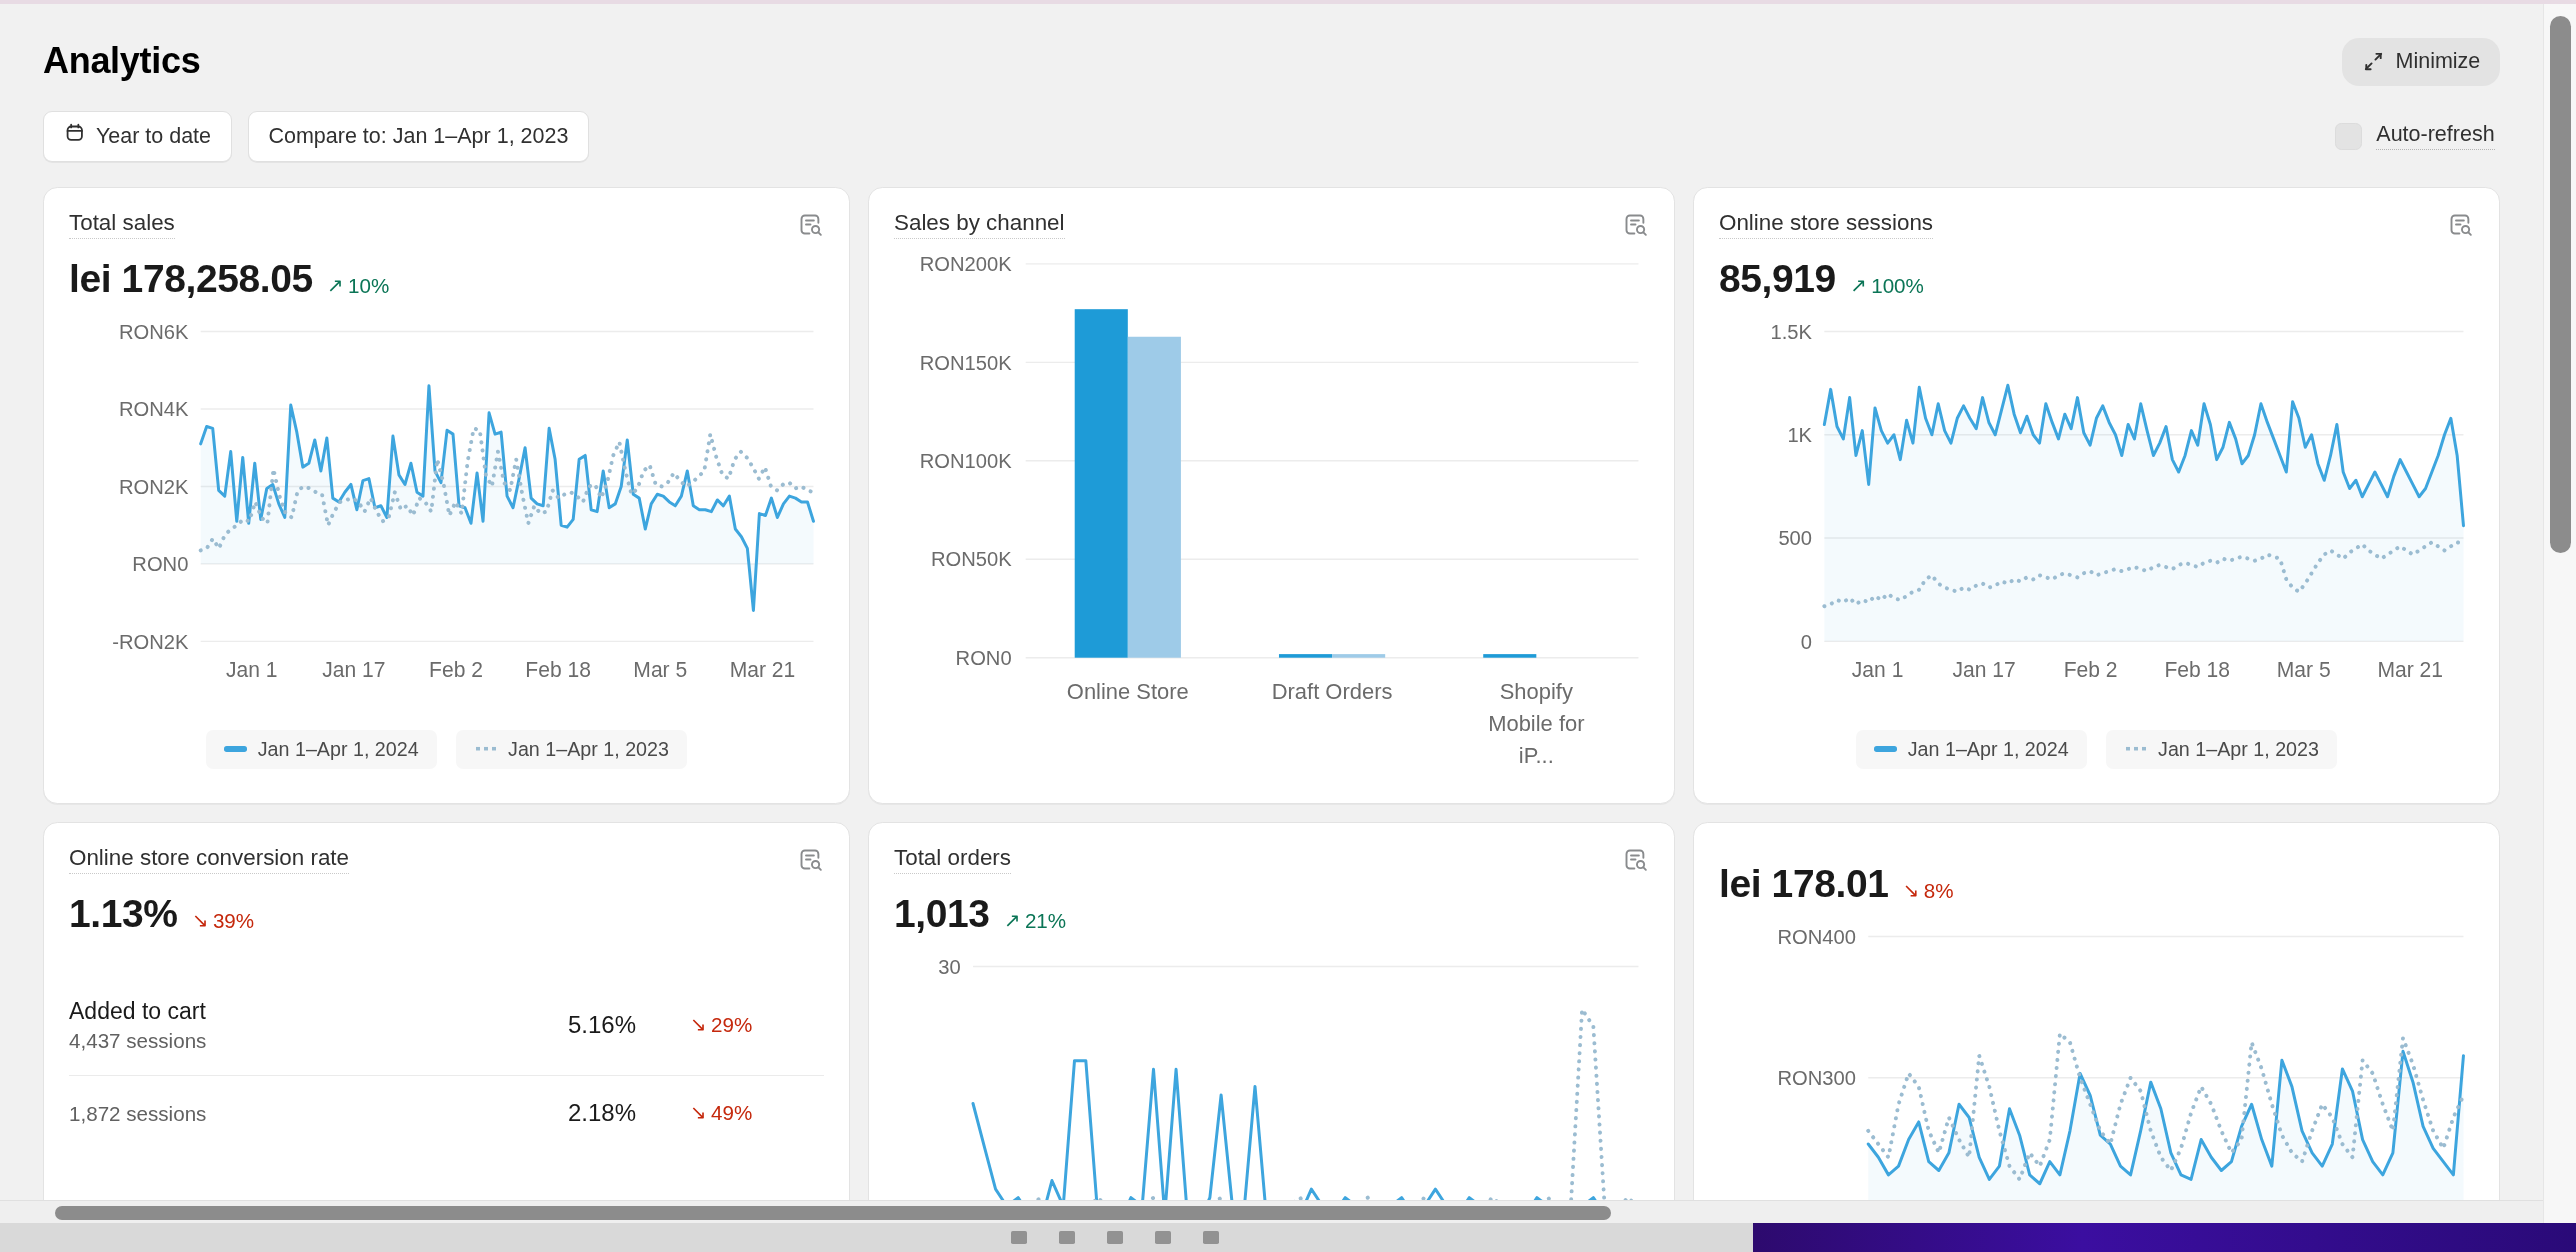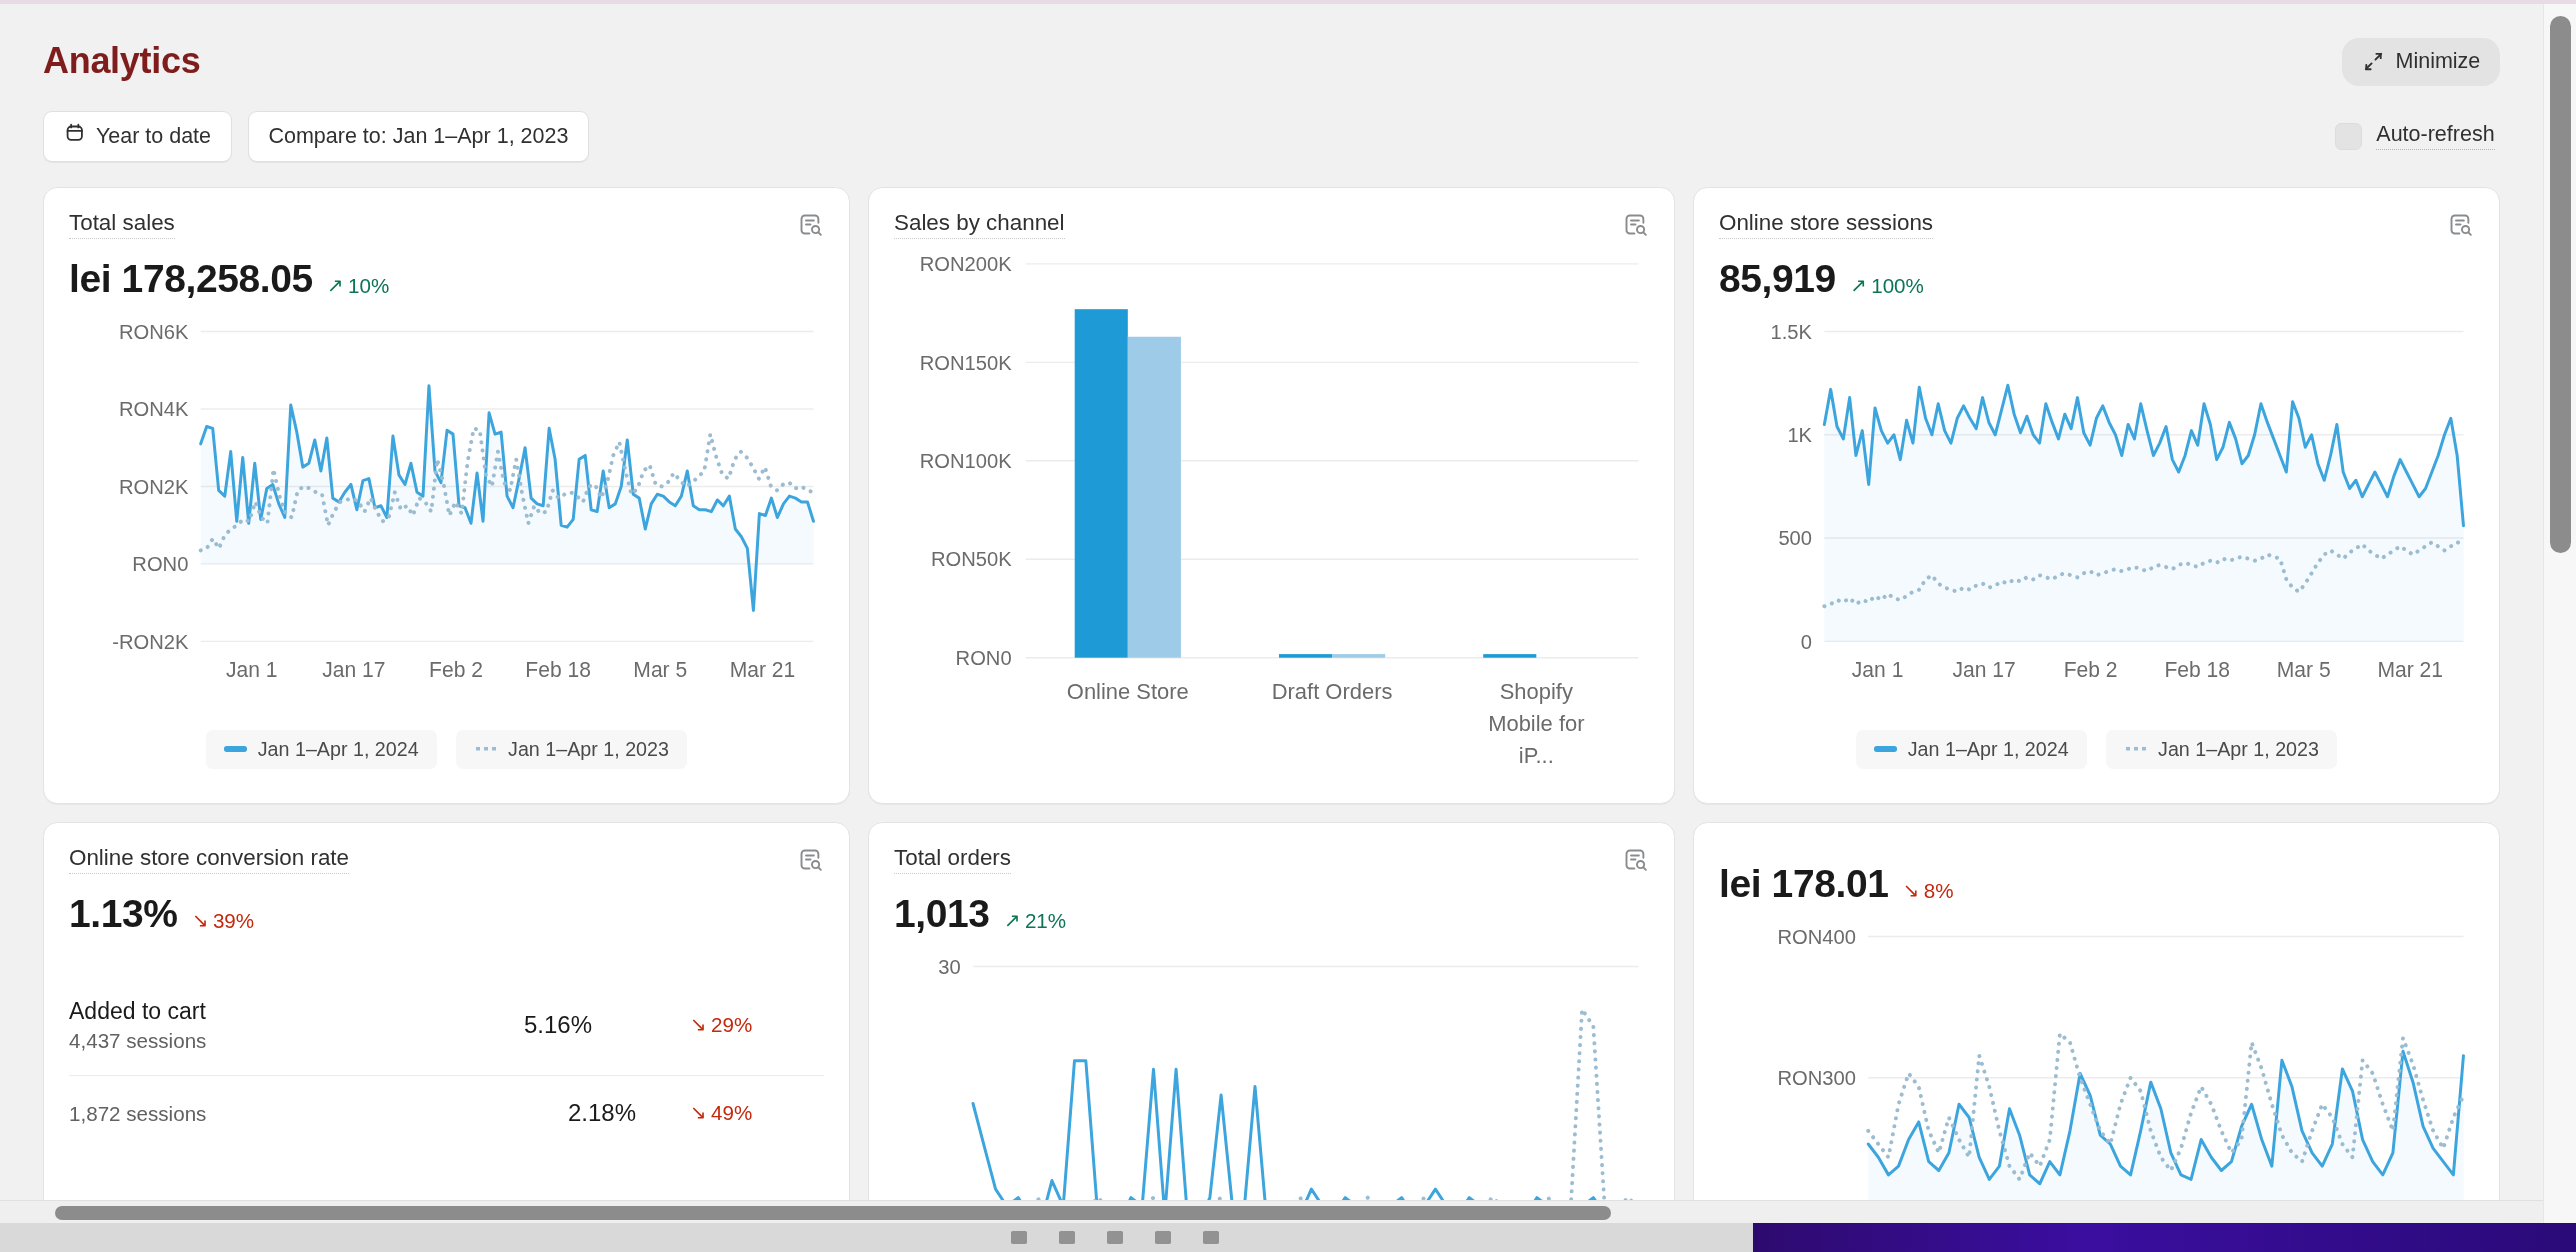--- a/index.html
+++ b/index.html
@@ -19,21 +19,21 @@
   .viewport {
     position: absolute; top: 3.6px; left: 0;
     width: 2543px; height: 1229px;
     background: #f1f1f1;
     overflow: hidden;
   }
   .inner { padding: 34px 43px 0 43px; }
 
   
   .hdr-row { display:flex; align-items:flex-start; justify-content:space-between; }
-  .page-title { font-size: 36px; font-weight: 700; color:#7f1d1d; letter-spacing:-0.3px; line-height:1; padding-top:5.4px;}
+  .page-title { font-size: 36px; font-weight: 700; color:#000000; letter-spacing:-0.3px; line-height:1; padding-top:5.4px;}
   .minimize-btn {
     display:inline-flex; align-items:center; gap:10.7px;
     background:#e3e3e3; border:none; border-radius:17px;
     padding:11.6px 19.7px; font-size:21.5px; color:#303030; cursor:pointer;
     font-family:"Liberation Sans", sans-serif;
   }
   .minimize-btn svg { display:block; }
 
   .filters-row { display:flex; align-items:center; justify-content:space-between; margin-top:25px; }
   .filters-left { display:flex; gap:16px; }
@@ -77,21 +77,21 @@
     font-size:19.7px; color:#4a4a4a; cursor:pointer;
   }
   .leg-solid { display:inline-block; width:23px; height:5.4px; border-radius:2.7px; background:#3da5de; }
   .leg-dot { display:inline-block; width:23px; height:5.4px;
     background-image: radial-gradient(circle, #9bbcd1 45%, transparent 46%);
     background-size: 8px 5.4px; }
 
   
   .funnel-row { display:grid; grid-template-columns: 1fr auto 134px; align-items:center;
     padding: 23px 0 21.5px 0; border-top:0.9px solid #ebebeb; }
-  .funnel-row.first { border-top:none; margin-top: 38px; gap: 44px; }
+  .funnel-row.first { border-top:none; margin-top: 38px; }
   .funnel-name { font-size:23px; color:#1a1a1a; line-height:1.25; }
   .funnel-sub { font-size:20.6px; color:#616161; margin-top:3.6px; }
   .funnel-pct { font-size:24px; color:#1a1a1a; text-align:right; padding-right:54px;}
   .funnel-delta { font-size:20.6px; text-align:right; }
 
   
   .vscroll-track { position:absolute; top:3.6px; right:0; width:33px; height:1229px; background:#f7f7f7; border-left:0.9px solid #e6e6e6; }
   .vscroll-thumb { position:absolute; top:12.5px; left:6.3px; width:20.6px; height:537px; background:#8c8c8c; border-radius:10.7px; }
   .hscroll-track { position:absolute; left:0; bottom:29px; width:2543px; height:23px; background:#efefef; border-top:0.9px solid #e0e0e0; }
   .hscroll-thumb { position:absolute; left:55px; top:5.4px; width:1556px; height:13.4px; background:#8c8c8c; border-radius:7.2px; }

